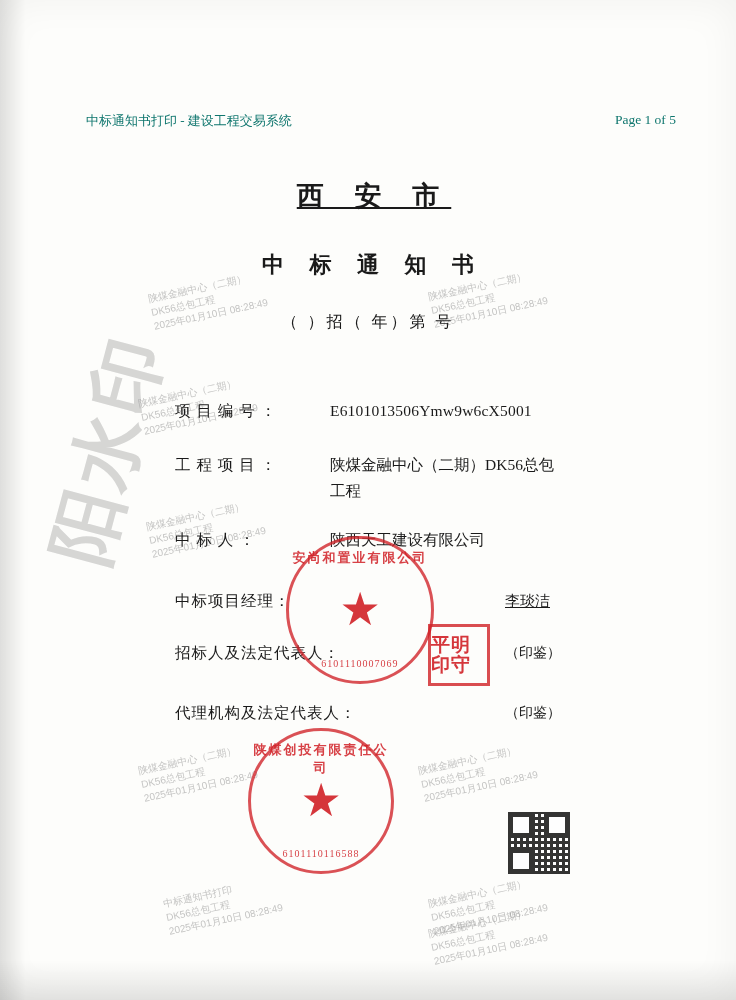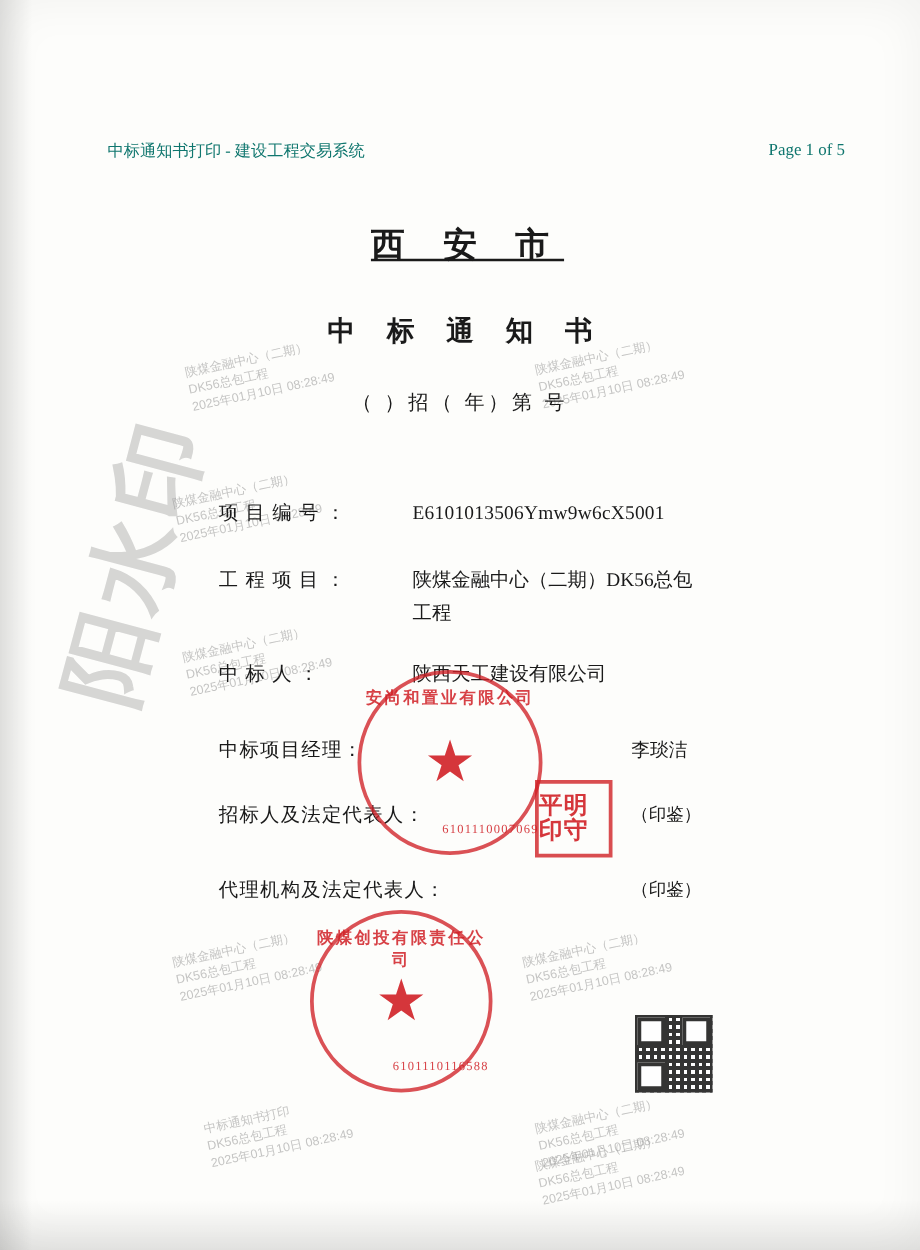--- a/index.html
+++ b/index.html
@@ -113,20 +113,21 @@
     top: 0;
     font-size: 14px;
     white-space: nowrap;
   }
   .row .val-right {
     position: absolute;
     left: 330px;
     top: 0;
     font-size: 15px;
     white-space: nowrap;
+    text-decoration: underline;
   }
 
   #row-project-no { top: 398px; }
   #row-project-name { top: 452px; }
   #row-winner { top: 527px; }
   #row-manager { top: 588px; }
   #row-tenderer { top: 640px; }
   #row-agency { top: 700px; }
 
   #date-line {
@@ -189,21 +190,21 @@
     position: absolute;
     left: 0; right: 0; top: 10px;
     text-align: center;
     font-size: 13px;
     font-weight: bold;
     letter-spacing: 2px;
   }
   .seal-bottom {
     position: absolute;
     left: 0; right: 0; bottom: 12px;
-    text-align: right;
+    text-align: center;
     font-size: 10px;
     letter-spacing: 1px;
   }
   #seal-company {
     left: 286px;
     top: 536px;
     width: 142px;
     height: 142px;
   }
   #seal-company2 {

